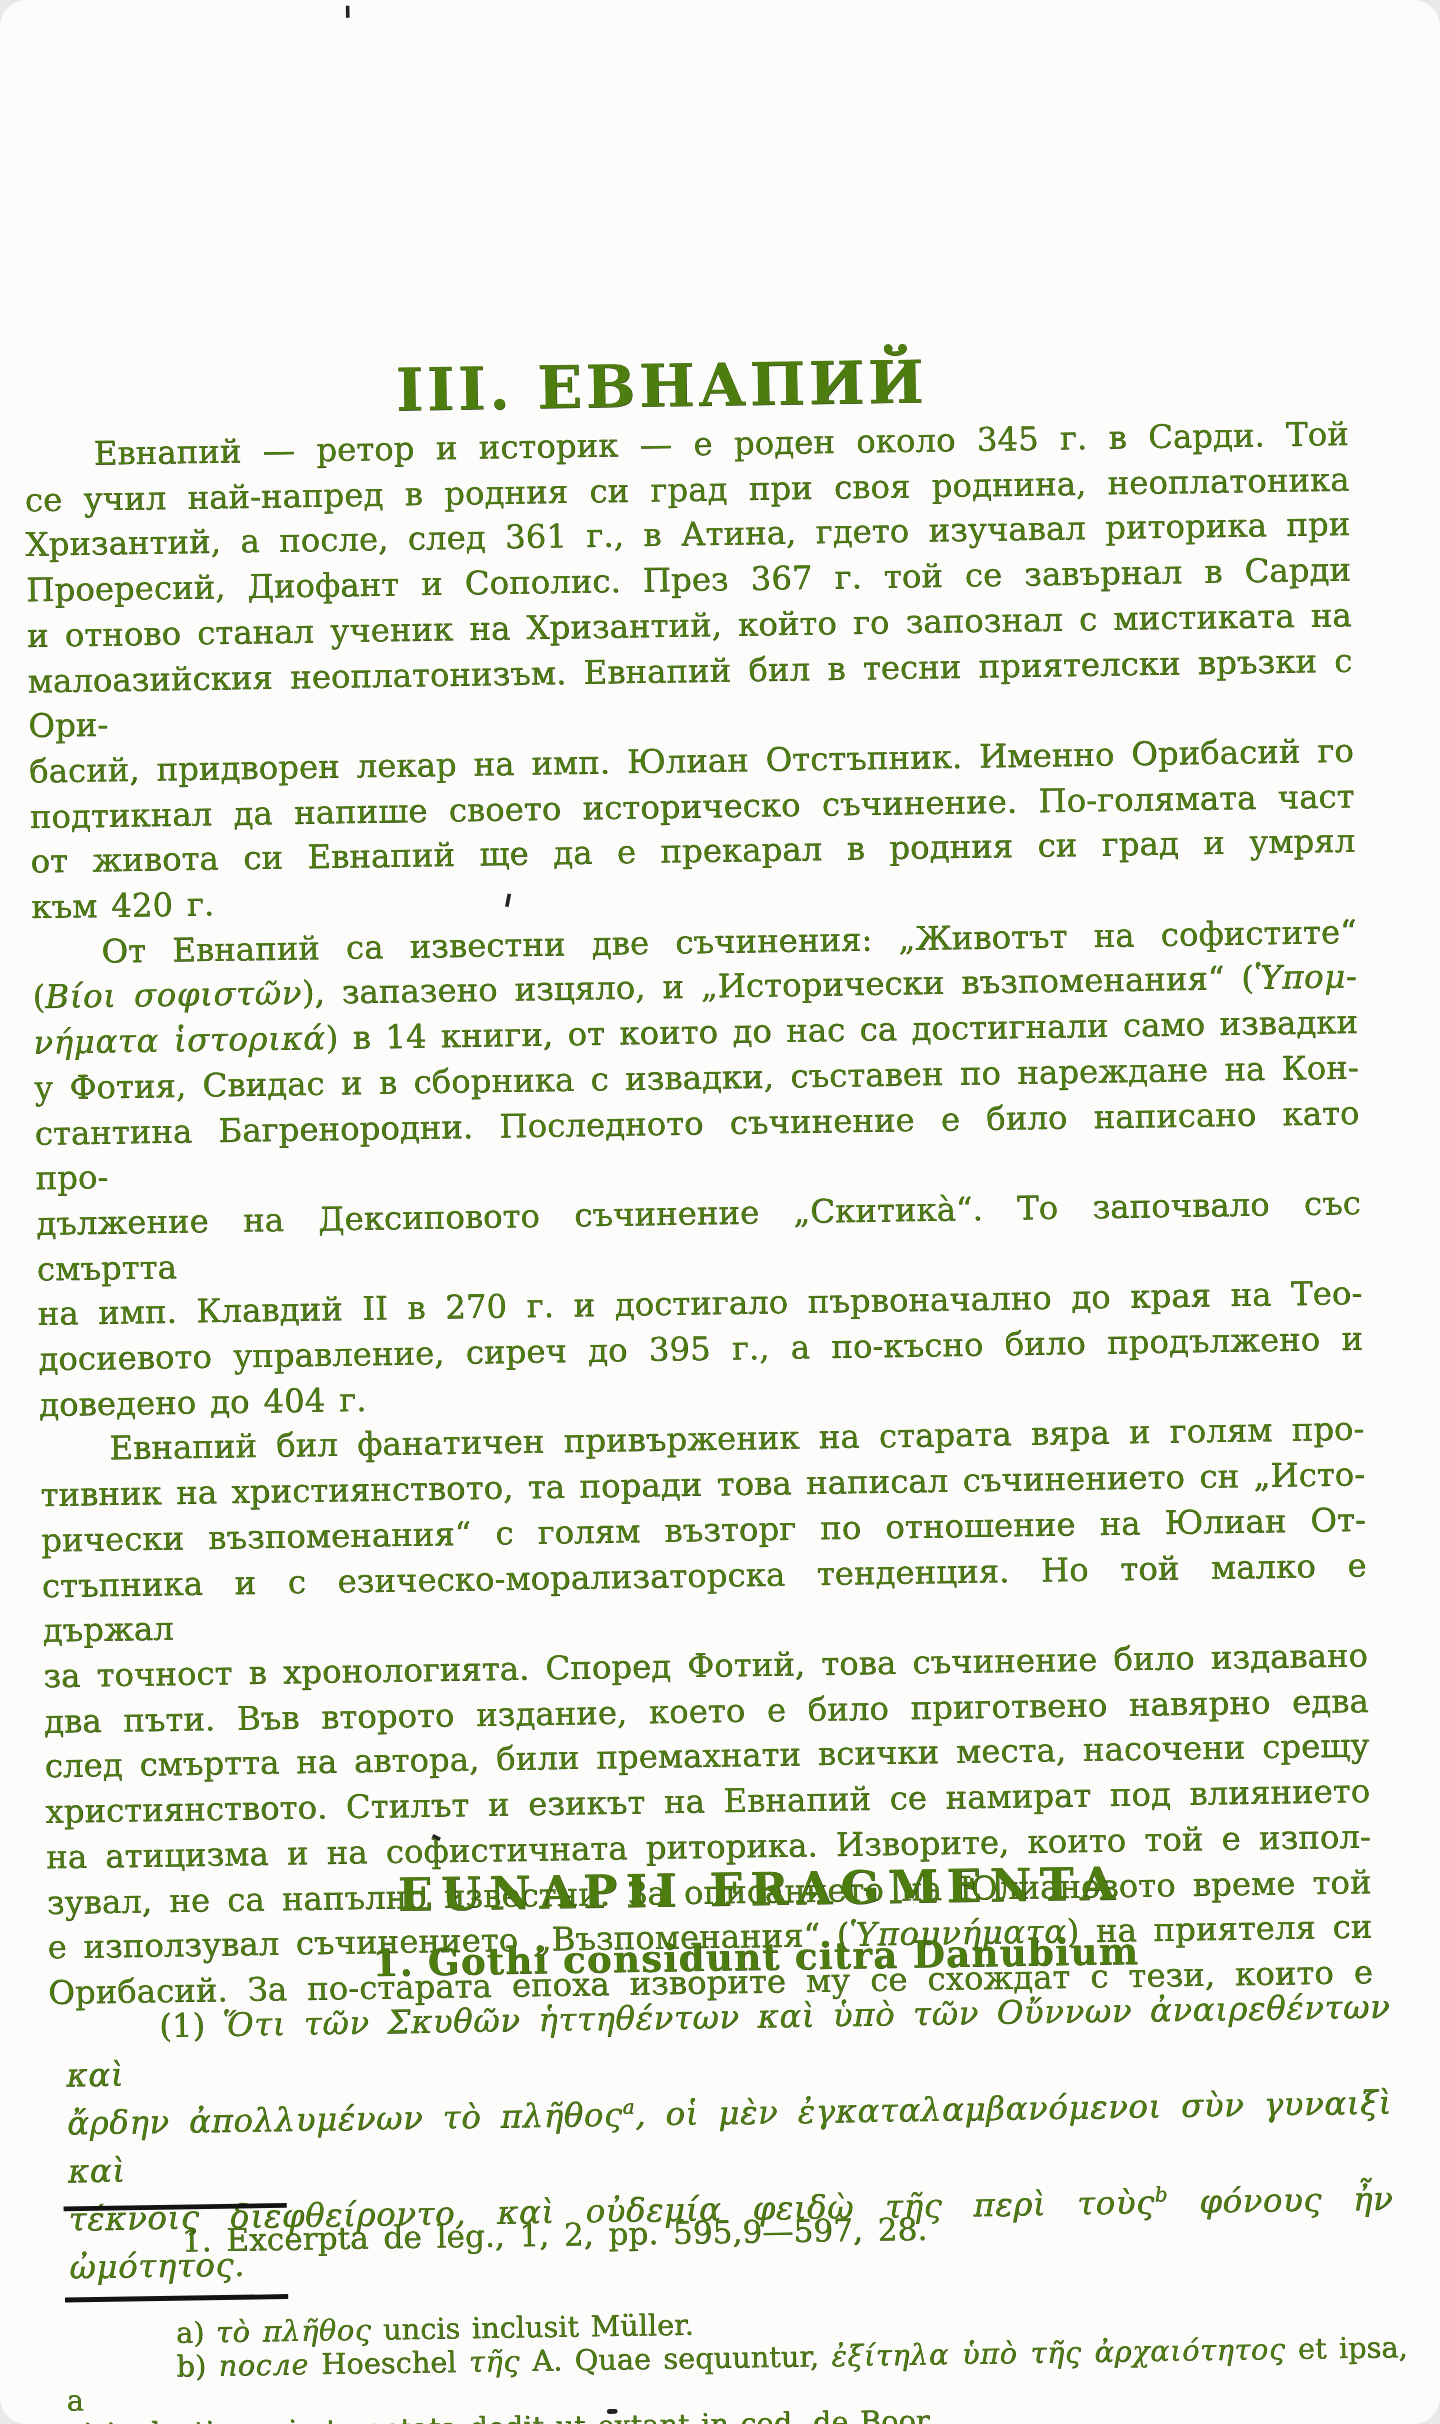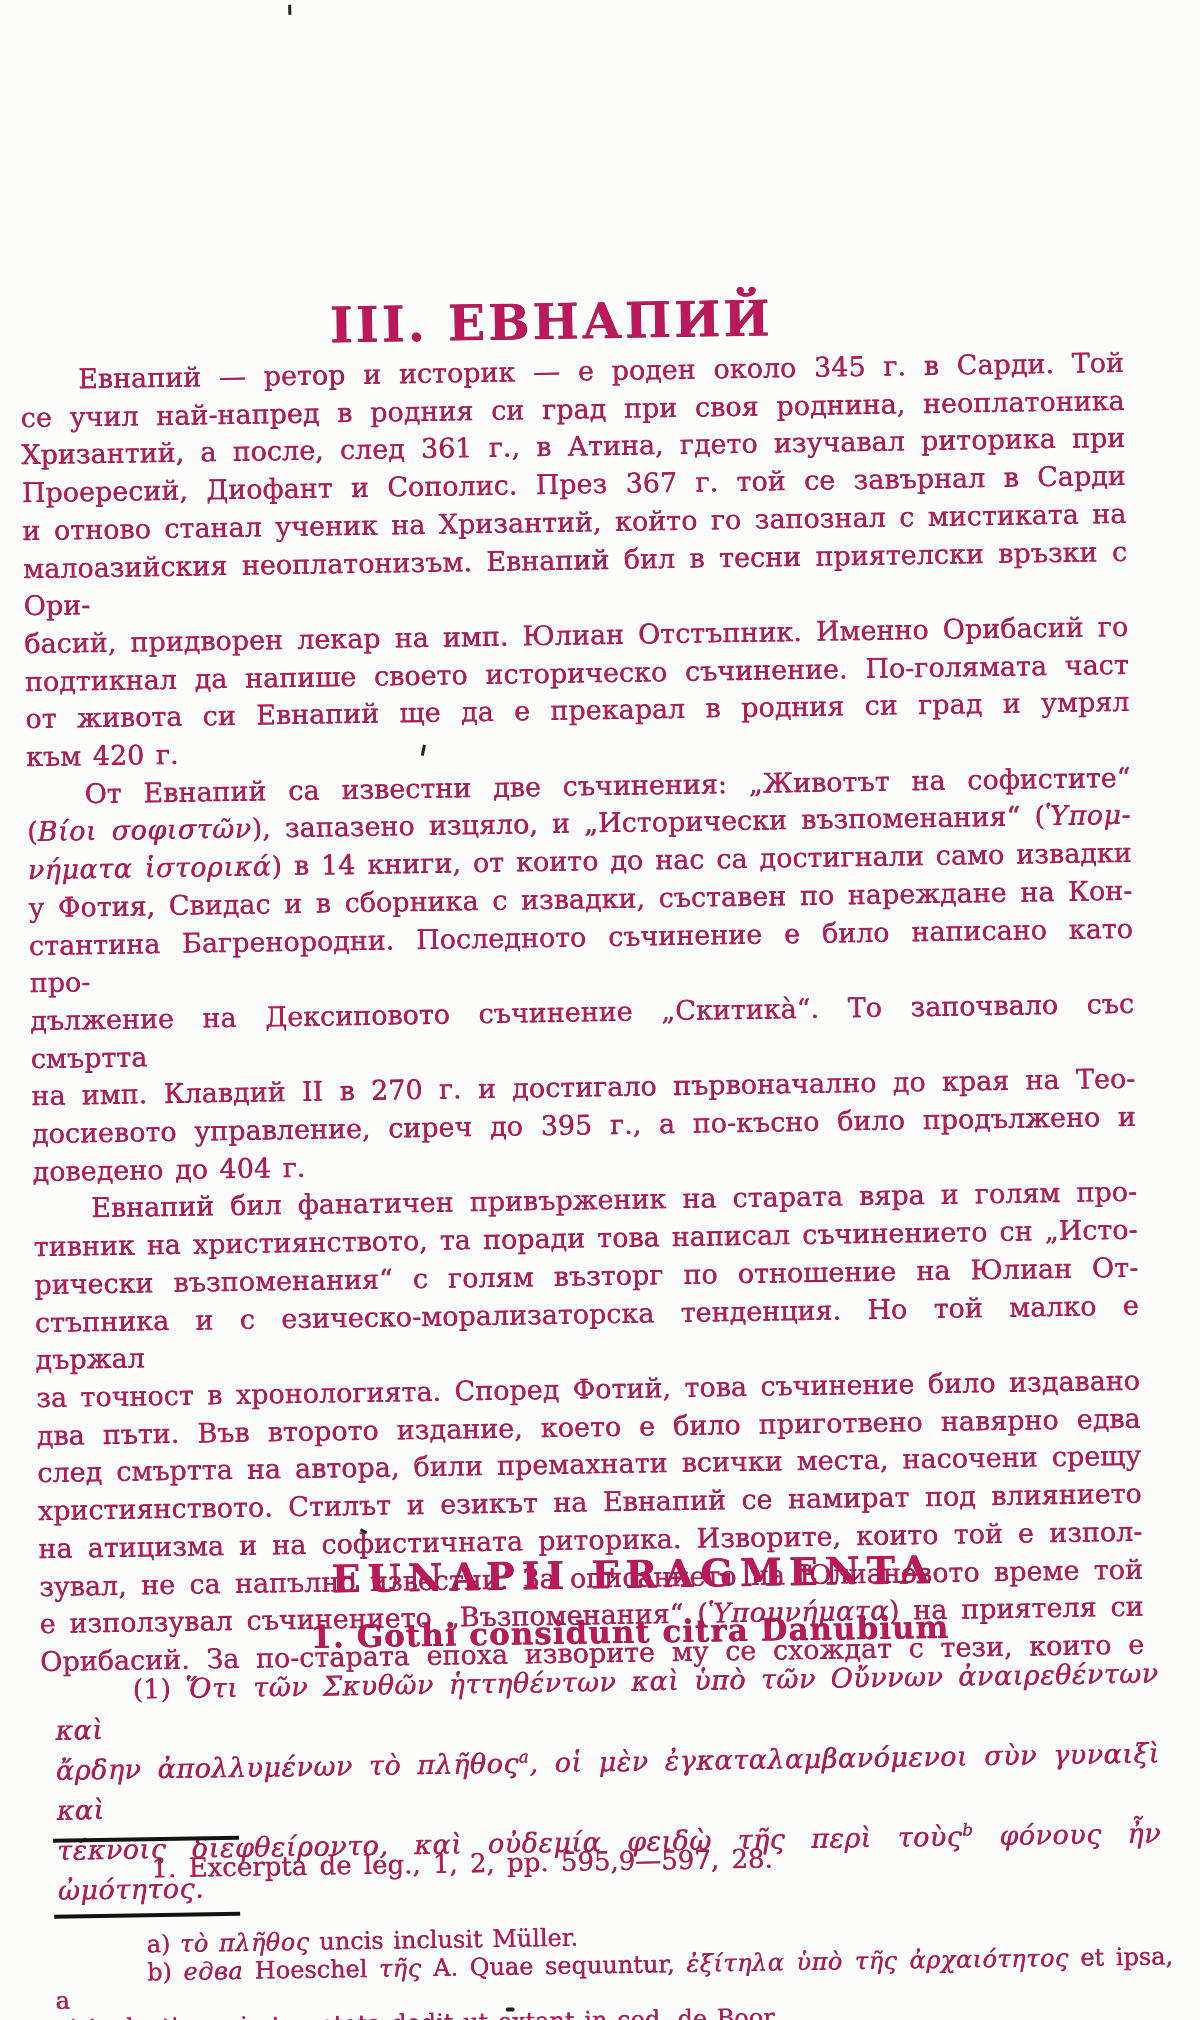--- a/index.html
+++ b/index.html
@@ -1,17 +1,17 @@
 <!DOCTYPE html>
 <html><head>
 <meta charset="utf-8">
 <style>
   html,body{margin:0;padding:0;background:#e8e8e6;}
   .page{position:relative;width:1200px;height:2020px;background:#fcfcfa;overflow:hidden;
-        font-family:"DejaVu Serif","Liberation Serif",serif;color:#be185d;}
+        font-family:"DejaVu Serif","Liberation Serif",serif;color:#4d7c0f;border-radius:22px;}
   .sheet{position:absolute;inset:0;transform:rotate(-0.9deg);transform-origin:600px 1010px;
          text-shadow:0.3px 0.3px 0.45px rgba(15,15,15,0.85);}
   .title{position:absolute;top:292px;left:10px;width:1104px;text-align:center;
          font-size:49px;font-weight:bold;letter-spacing:3px;white-space:nowrap;}
   .bodytext{position:absolute;top:352px;left:30px;width:1104px;font-size:27px;
          line-height:37.7px;word-spacing:3px;--ind:58px;}
   .tline{text-align:justify;text-align-last:justify;}
   .tline.nj{text-align:left;text-align-last:left;}
   .tline.ind{text-indent:var(--ind);}
   .gk{font-style:italic;letter-spacing:0.5px;}
@@ -90,21 +90,21 @@
         <div class="tline ind"><span>(1) </span><span class="gk">Ὅτι τῶν Σκυθῶν ἡττηθέντων καὶ ὑπὸ τῶν Οὔννων ἀναιρεθέντων καὶ</span></div>
         <div class="tline"><span class="gk">ἄρδην ἀπολλυμένων τὸ πλῆθος</span><sup class="gk">a</sup><span class="gk">, οἱ μὲν ἐγκαταλαμβανόμενοι σὺν γυναιξὶ καὶ</span></div>
         <div class="tline"><span class="gk">τέκνοις διεφθείροντο, καὶ οὐδεμία φειδὼ τῆς περὶ τοὺς</span><sup class="gk">b</sup><span class="gk"> φόνους ἦν ὠμότητος.</span></div>
       </div>
 
     <div class="frule" id="rule1"></div>
     <div class="cite">1. Excerpta de leg., 1, 2, pp. 595,9—597, 28.</div>
     <div class="frule" id="rule2"></div>
     <div class="appar">
         <div class="tline nj ind"><span>a) </span><span class="gk">τὸ πλῆθος</span><span> uncis inclusit Müller.</span></div>
-        <div class="tline ind"><span>b) </span><span class="gk">едва</span><span> Hoeschel </span><span class="gk">τῆς</span><span> A. Quae sequuntur, </span><span class="gk">ἐξίτηλα ὑπὸ τῆς ἀρχαιότητος</span><span> et ipsa, a</span></div>
+        <div class="tline ind"><span>b) </span><span class="gk">после</span><span> Hoeschel </span><span class="gk">τῆς</span><span> A. Quae sequuntur, </span><span class="gk">ἐξίτηλα ὑπὸ τῆς ἀρχαιότητος</span><span> et ipsa, a</span></div>
         <div class="tline nj"><span>viris doctis varie temptata dedit ut extant in cod. de Boor.</span></div>
       </div>
 
     <div class="speck" id="speck-top"></div>
     <div class="speck" id="speck-mid"></div>
     <div class="speck" id="speck-low"></div>
     <div class="speck" id="speck-bottom"></div>
 
   </div>
 </div>

